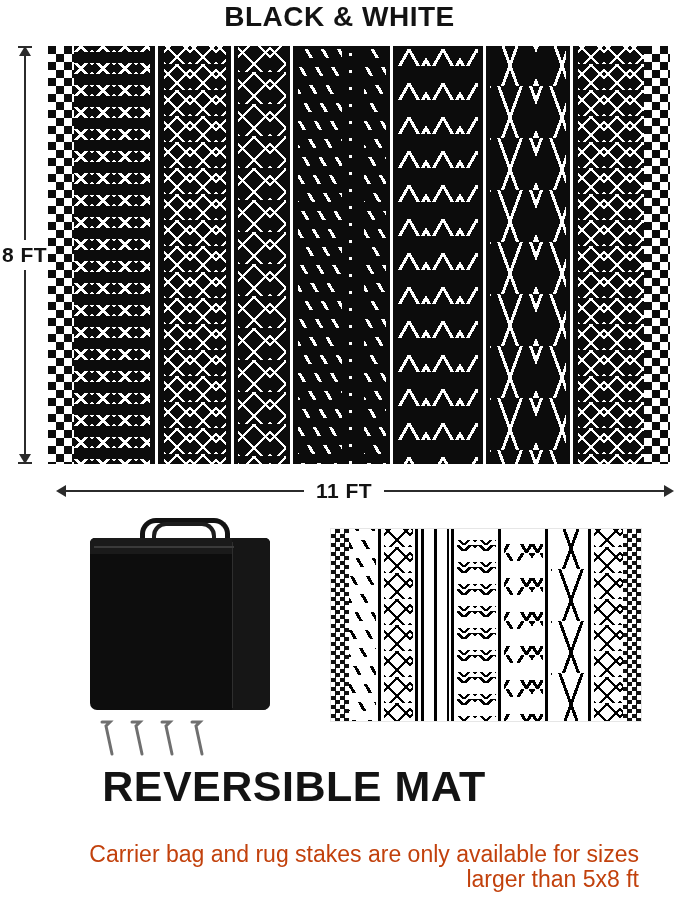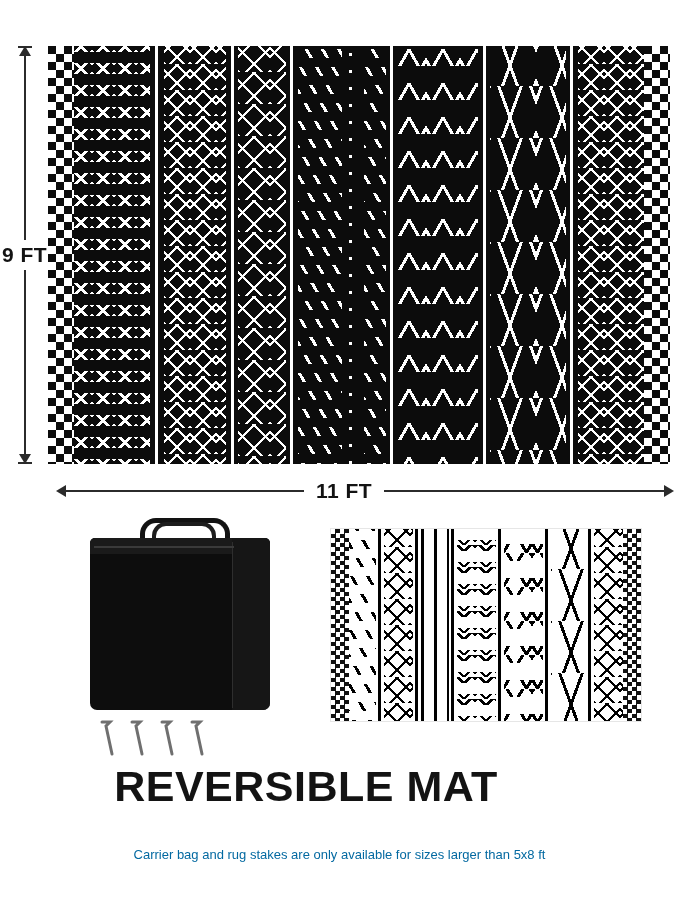--- a/index.html
+++ b/index.html
@@ -318,50 +318,51 @@
   .rev .p-tall-zig::after,
   .rev .p-eye::after,
   .rev .p-vline::after,
   .rev .p-rail::after {
     filter: invert(1);
   }
 
   
   .headline {
     position: absolute;
-    left: 12px;
+    left: 0;
     top: 762px;
     width: 588px;
     text-align: center;
     font-size: 43px;
     font-weight: bold;
     letter-spacing: 0.5px;
     color: #131313;
   }
   .subtext {
     position: absolute;
     left: 40px;
     top: 842px;
     width: 599px;
-    text-align: center;
-    font-size: 13px;
+    text-align: right;
+    font-size: 23px;
     line-height: 25px;
-    color: #0369a1;
+    color: #c2410c;
   }
 </style>
 </head>
 <body>
 
 <div class="page">
 
+  <div class="title-top">BLACK &amp; WHITE</div>
 
   <div class="dim-v"></div>
   <div class="arrow-up"></div>
   <div class="arrow-down"></div>
-  <div class="label-9ft">9 FT</div>
+  <div class="label-9ft">8 FT</div>
 
   <div class="rug">
     <div class="rug-inner">
       <div class="band p-edge-checker" style="width:26px"></div>
       <div class="band p-zigzag" style="width:76px"></div>
       <div class="band p-rail" style="width:14px"></div>
       <div class="band p-diamond" style="width:62px"></div>
       <div class="band p-rail" style="width:12px"></div>
       <div class="band p-eye" style="width:48px"></div>
       <div class="band p-rail" style="width:12px"></div>

